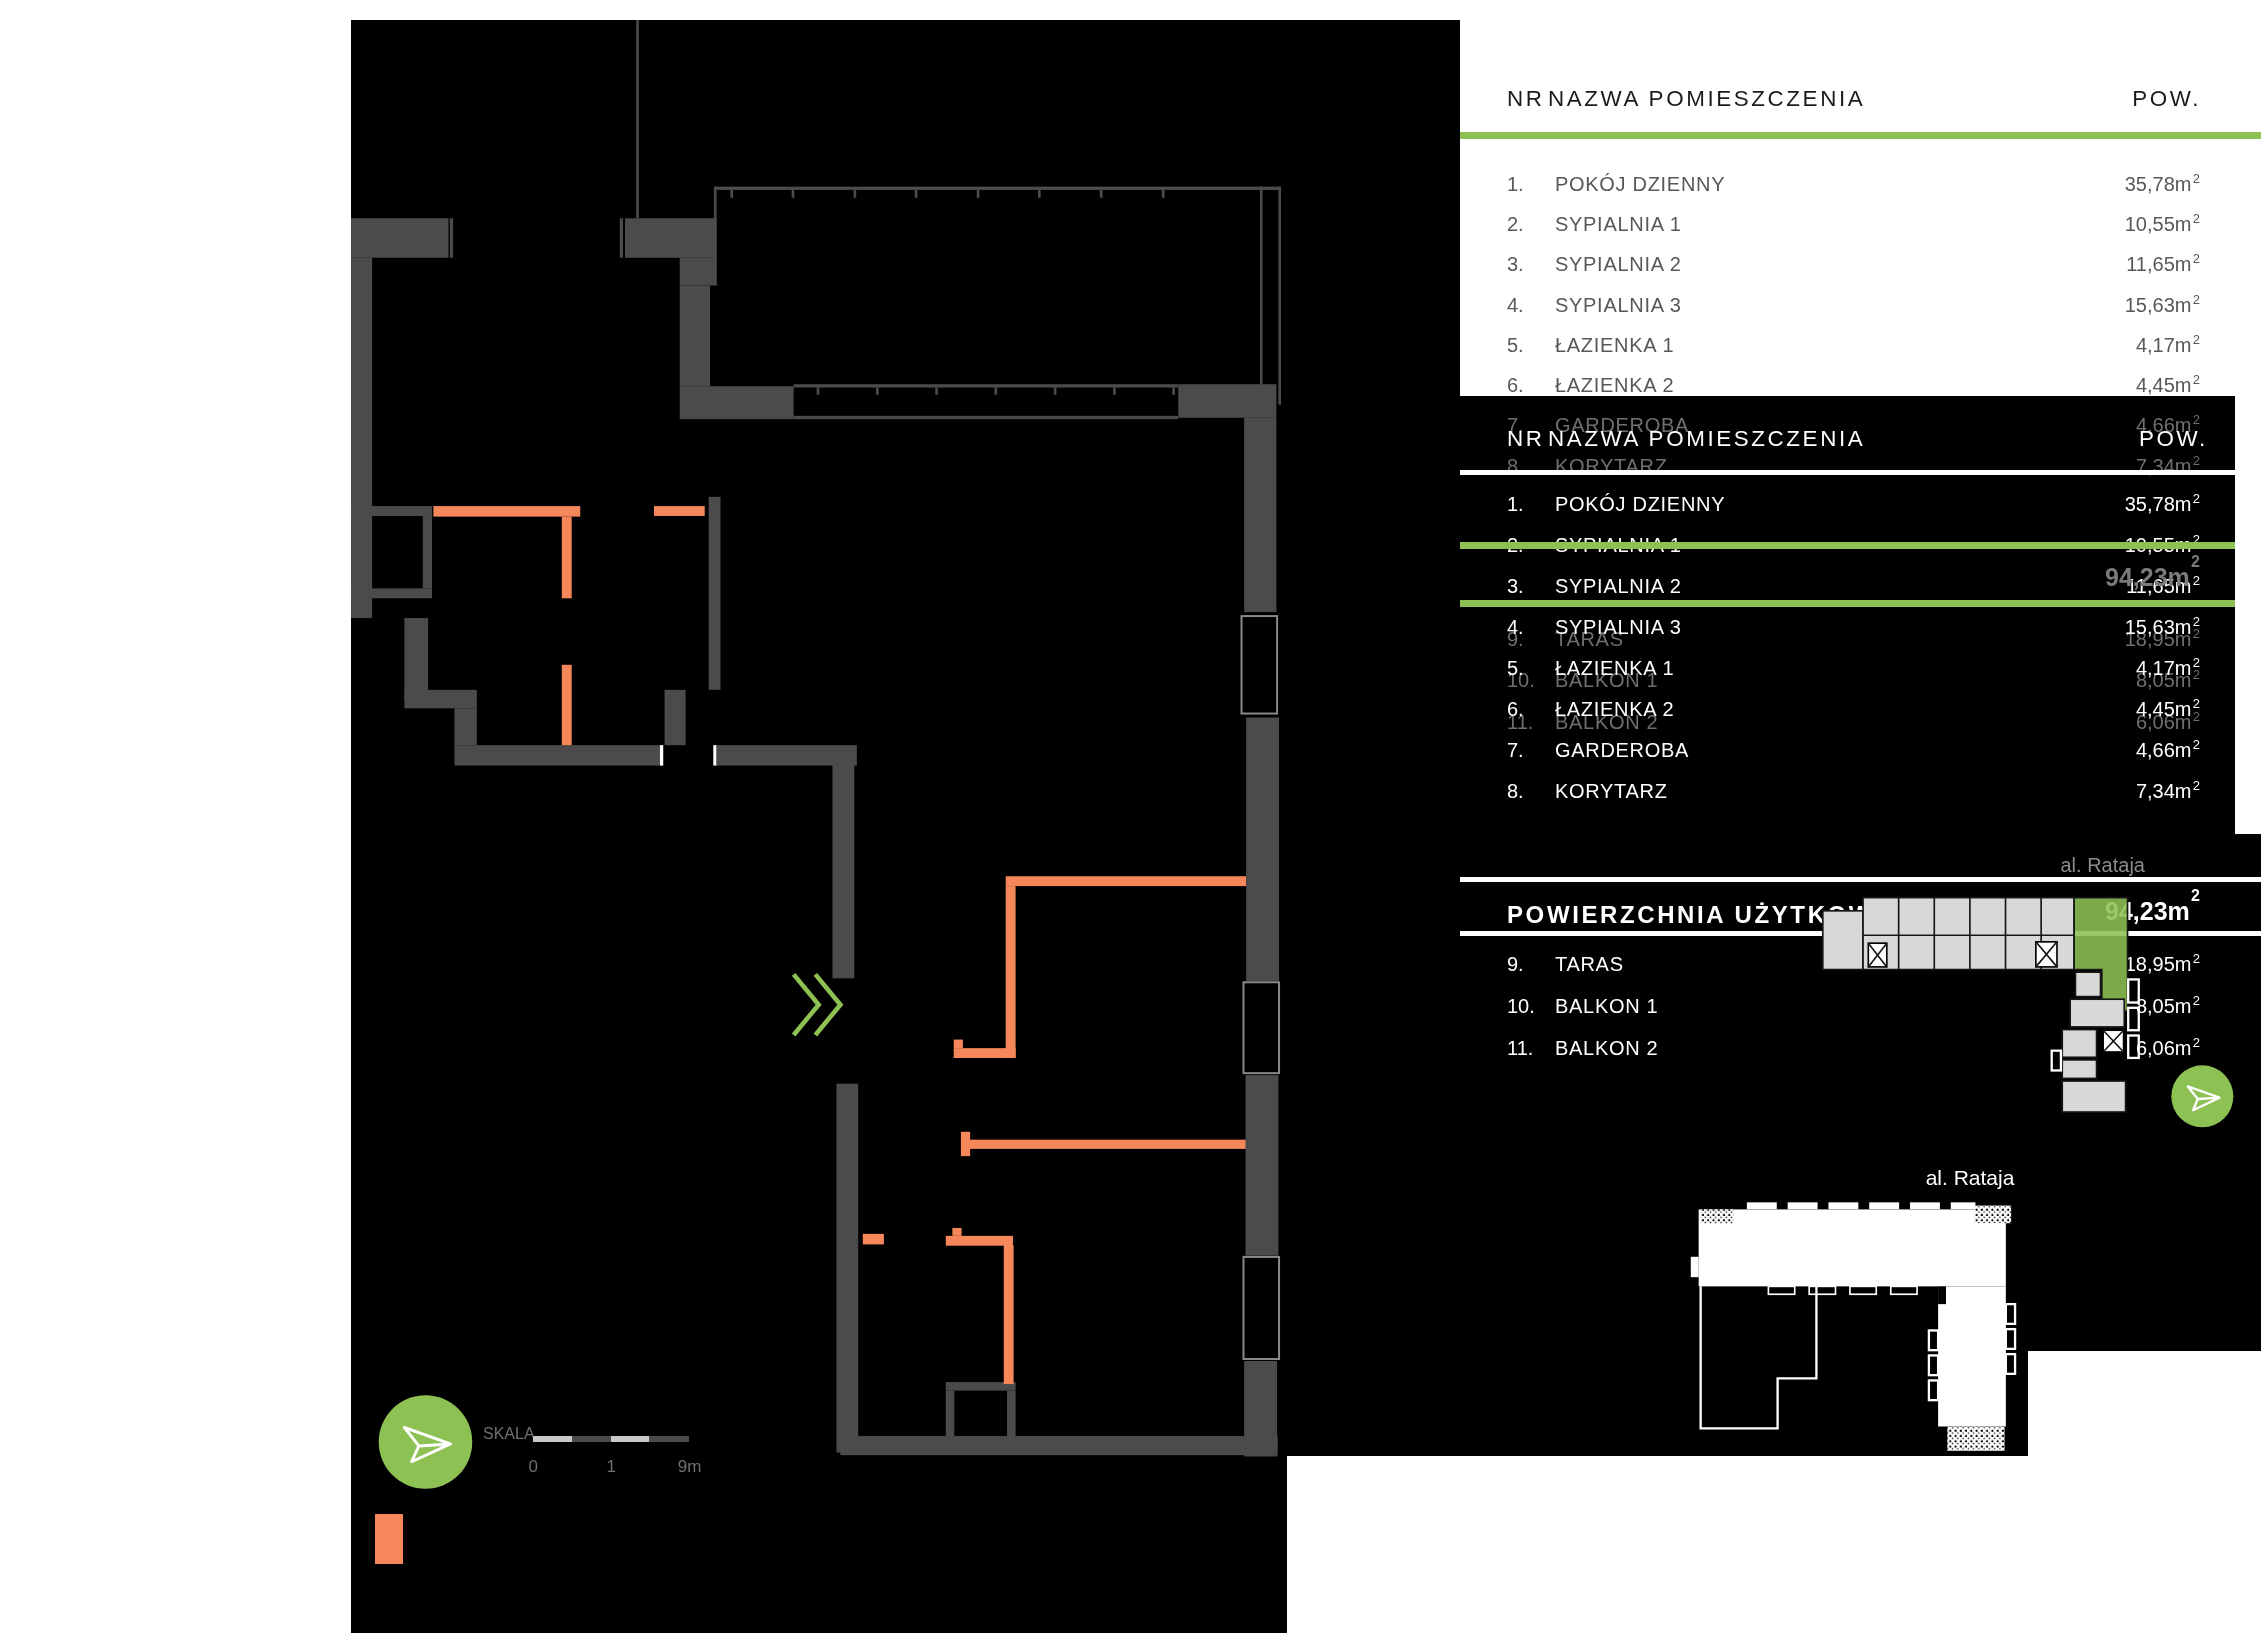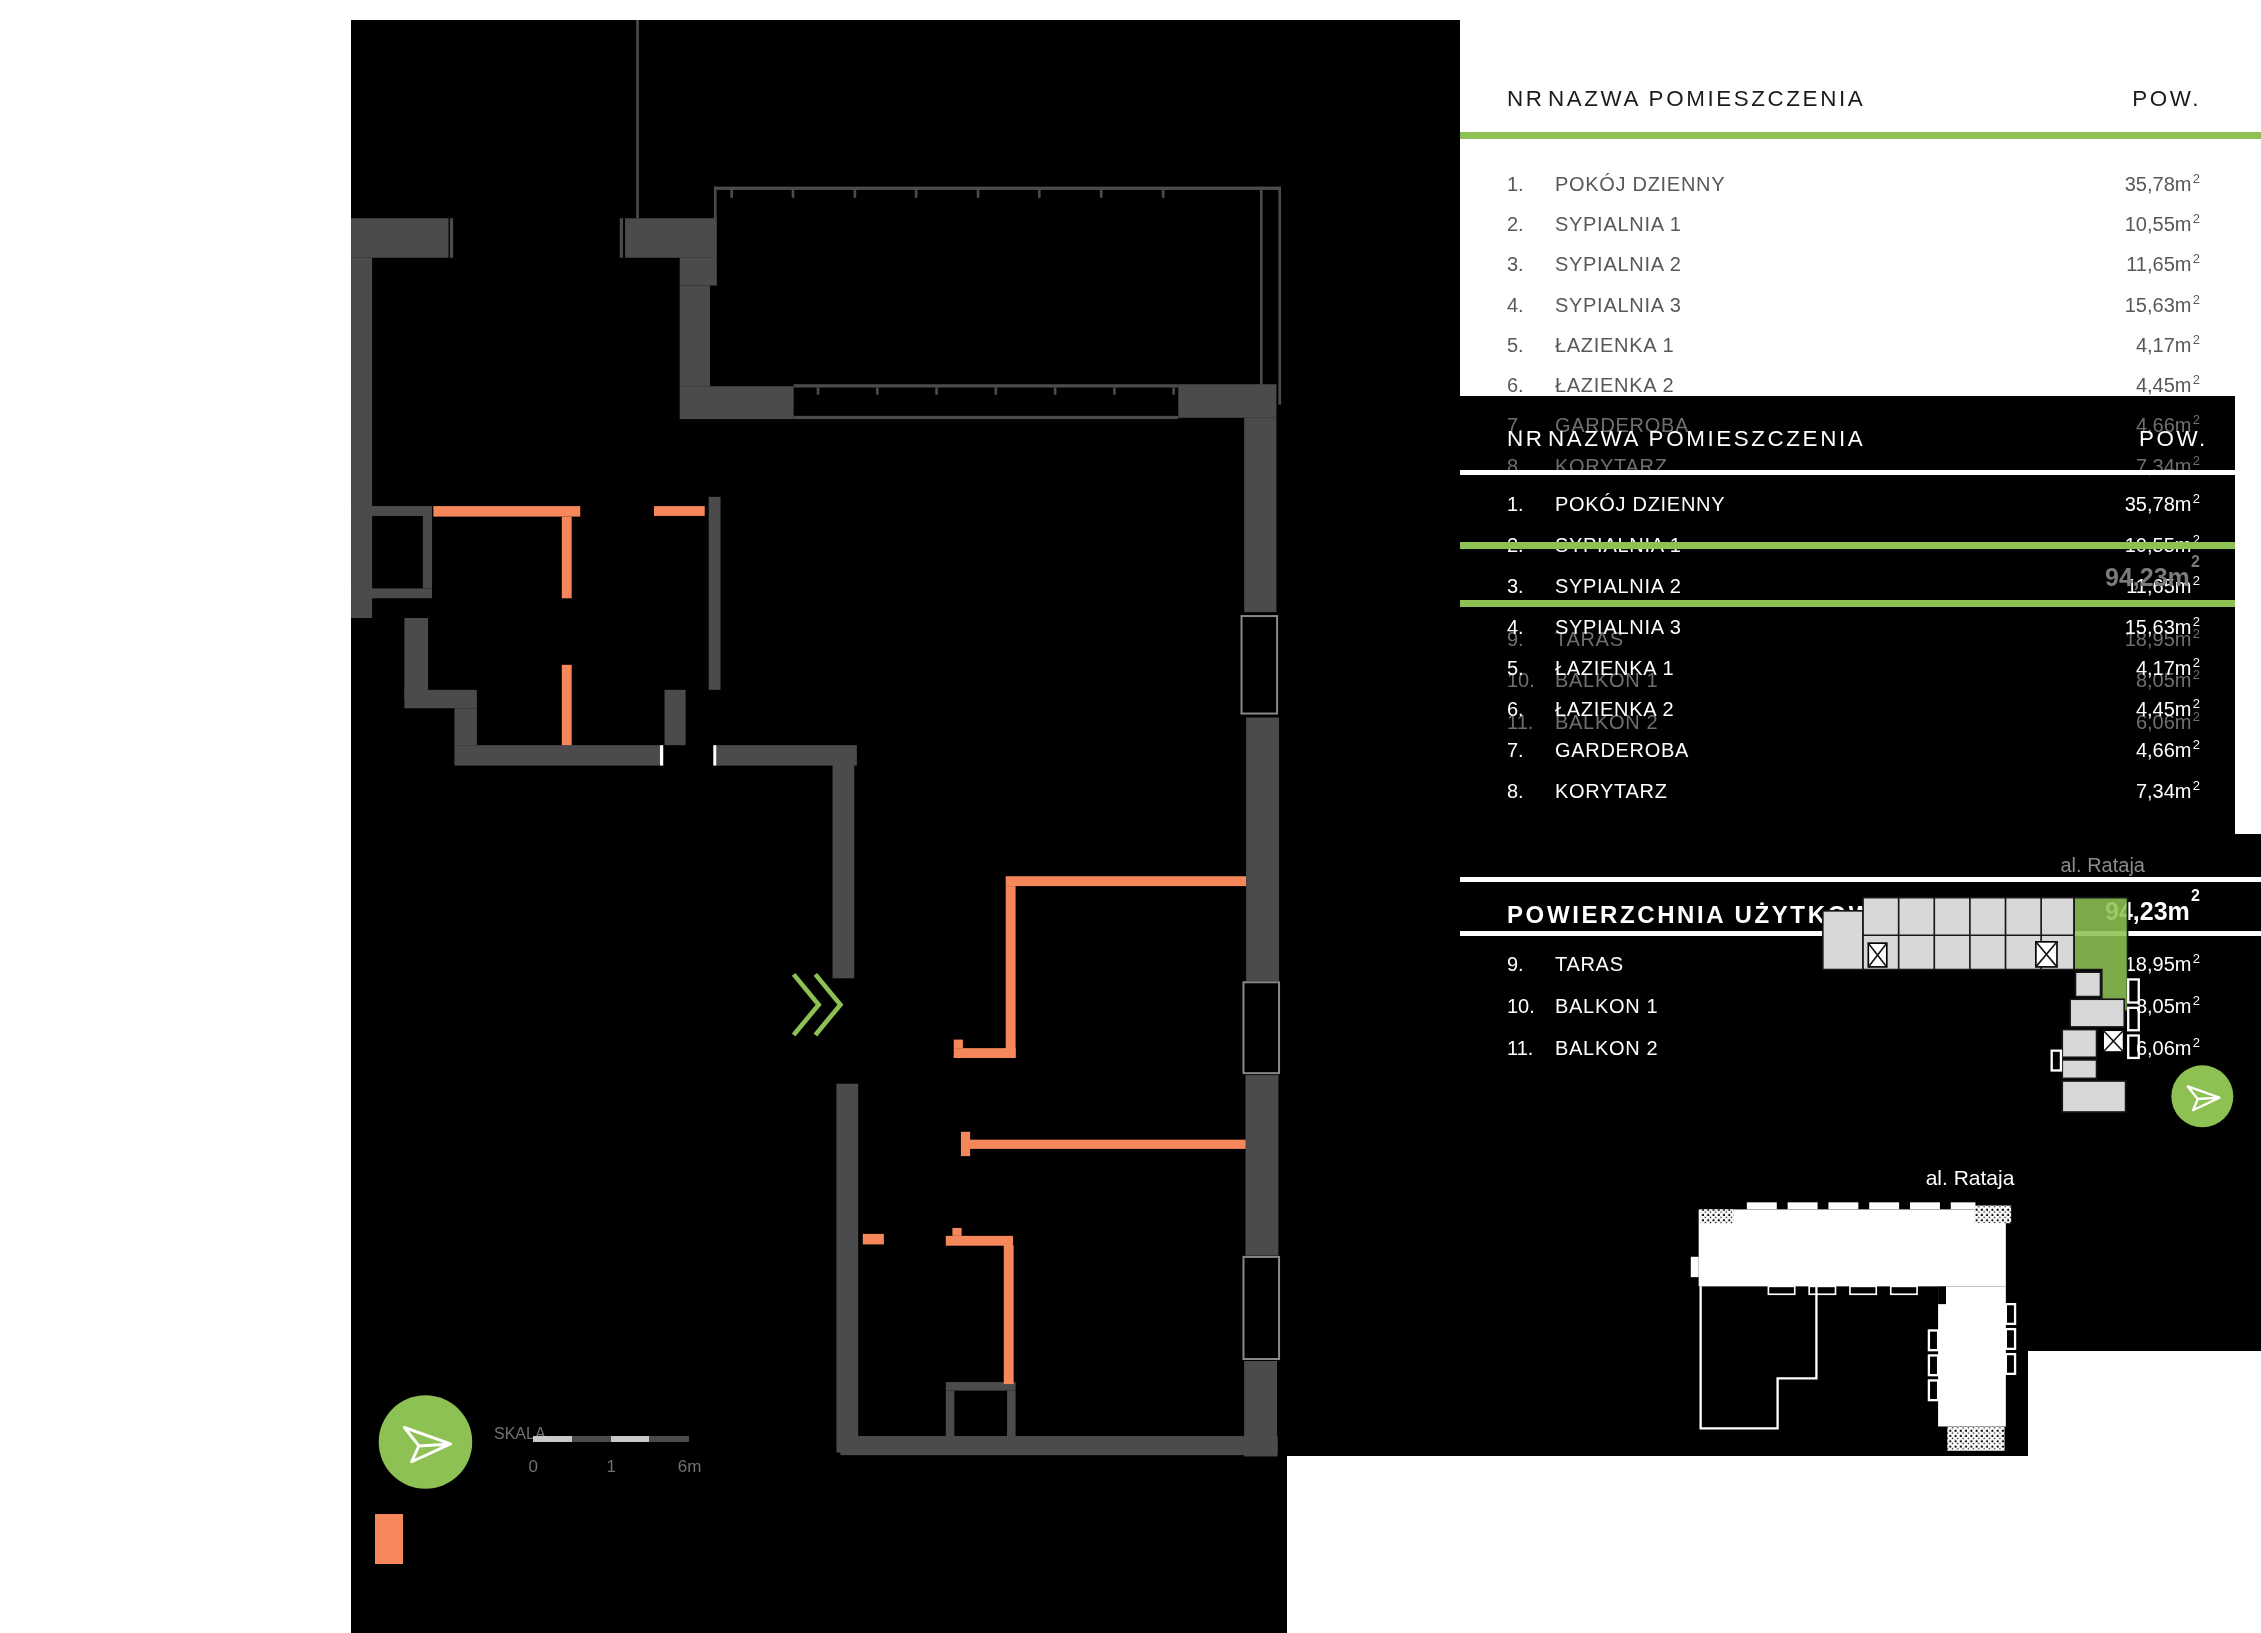--- a/index.html
+++ b/index.html
@@ -149,28 +149,28 @@
     </g>
 
     <g transform="translate(113,2159)">
       <circle cx="0" cy="0" r="71" fill="#8DC153"></circle>
       <path class="plane" stroke-width="4.5" d="M38,3 L-32,-22 L-10,6 Z M38,3 L-10,6 L-21,30 Z"></path>
     </g>
   </svg>
 
   <div class="abs" style="left:375px;top:1514px;width:28px;height:50px;background:var(--orange);"></div>
 
-  <div class="scale-txt" style="left:494px;top:1425px;">SKALA</div>
+  <div class="scale-txt" style="left:483px;top:1425px;">SKALA</div>
   <div class="seg" style="left:533px;top:1436px;width:39px;background:#C9C9CA;"></div>
   <div class="seg" style="left:572px;top:1436px;width:39px;background:#4B4B4D;"></div>
   <div class="seg" style="left:611px;top:1436px;width:39px;background:#C9C9CA;"></div>
   <div class="seg" style="left:649px;top:1436px;width:40px;background:#4B4B4D;"></div>
   <div class="scale-num" style="left:526px;top:1457px;width:14.5px;">0</div>
   <div class="scale-num" style="left:604px;top:1457px;width:14.5px;">1</div>
-  <div class="scale-num" style="left:673px;top:1457px;width:33px;">6m</div>
+  <div class="scale-num" style="left:673px;top:1457px;width:33px;">9m</div>
 
   <div class="abs" style="left:1460px;top:0;width:802px;height:501px;">
     <span class="thead-nr abs" style="left:47px;top:86px;">NR</span>
     <span class="thead-name abs" style="left:88px;top:86px;">NAZWA POMIESZCZENIA</span>
     <span class="thead-pow abs" style="right:61px;top:86px;">POW.</span>
     <div class="greenline" style="left:0;top:132px;width:802px;height:6.6px;"></div>
     <div id="t1rows" class="abs" style="left:0;top:0;width:740px;height:501px;">
         <div class="trow " style="top: 173px;">
           <span class="c-nr">1.</span>
           <span class="c-name">POKÓJ DZIENNY</span>

